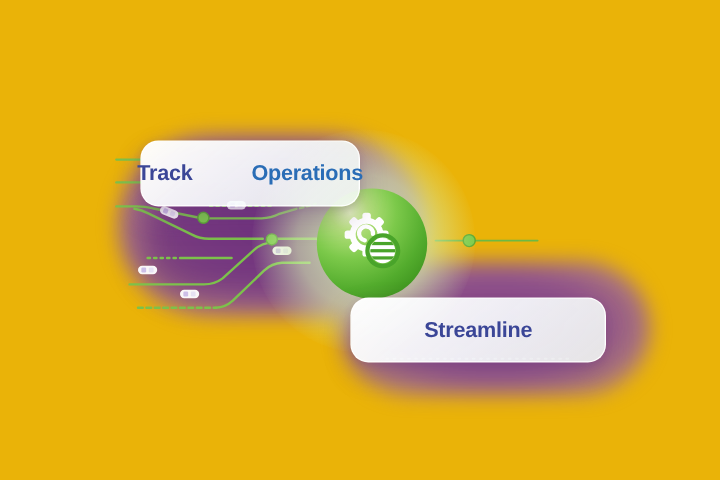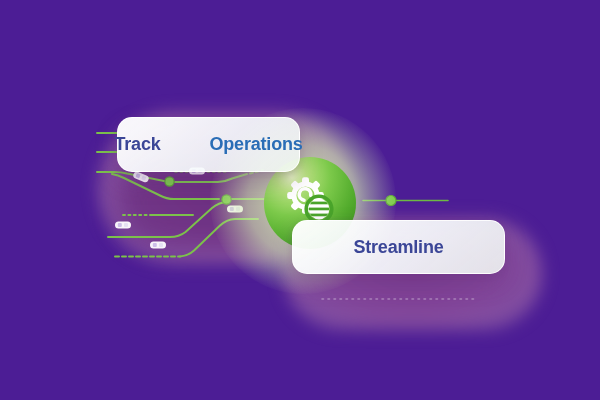--- a/index.html
+++ b/index.html
@@ -1,17 +1,17 @@
 <!DOCTYPE html>
 <html style="--label-primary: #3b4697; --label-secondary: #2a6db6; --circuit-green: #7cc14b; --node-green: #7ccb4a; --circle-green-dark: #327d15; --circle-green-light: #e3f4bd; --glow-green: #d8f0b7; --blob-purple: #8a4c9c; --background: #ffffff;"><head>
 <meta charset="utf-8">
 <style>
   html,body{margin:0;padding:0;background:#fff;}
   #canvas{
-    position:relative;width:600px;height:400px;overflow:hidden;background:#4c1d95;
+    position:relative;width:600px;height:400px;overflow:hidden;background:#eab308;
     font-family:"Liberation Sans","DejaVu Sans",sans-serif;
   }
   .abs{position:absolute;}
   
   .blob{
     border-radius:80px;
     filter:blur(8px);
     z-index:1;
   }
   #blob-left{
@@ -52,21 +52,21 @@
   .pill-card{
     z-index:5;display:flex;align-items:center;justify-content:center;gap:5px;
     border-radius:15px;
     background:linear-gradient(140deg, rgba(255,255,255,0.97) 0%,
                rgba(246,250,252,0.92) 55%, rgba(241,247,243,0.88) 100%);
     border:1px solid rgba(255,255,255,0.9);
     box-shadow:0 10px 22px rgba(96,48,118,0.25), 0 2px 6px rgba(96,48,118,0.14);
     font-size:18px;font-weight:700;letter-spacing:-0.2px;white-space:nowrap;
   }
   #card-track{left:117px;top:117px;width:181px;height:53px;}
-  #card-streamline{left:292px;top:220px;width:211px;height:52px;}
+  #card-streamline{left:292px;top:248px;width:211px;height:52px;}
   .label-primary{color:var(--label-primary,#3b4697);}
   .label-secondary{color:var(--label-secondary,#2a6db6);margin-left:44px;}
 </style>
 </head>
 <body>
 
 <div id="canvas">
 
   <div class="abs blob" id="blob-left"></div>
   <div class="abs" id="blob-left-core"></div>

